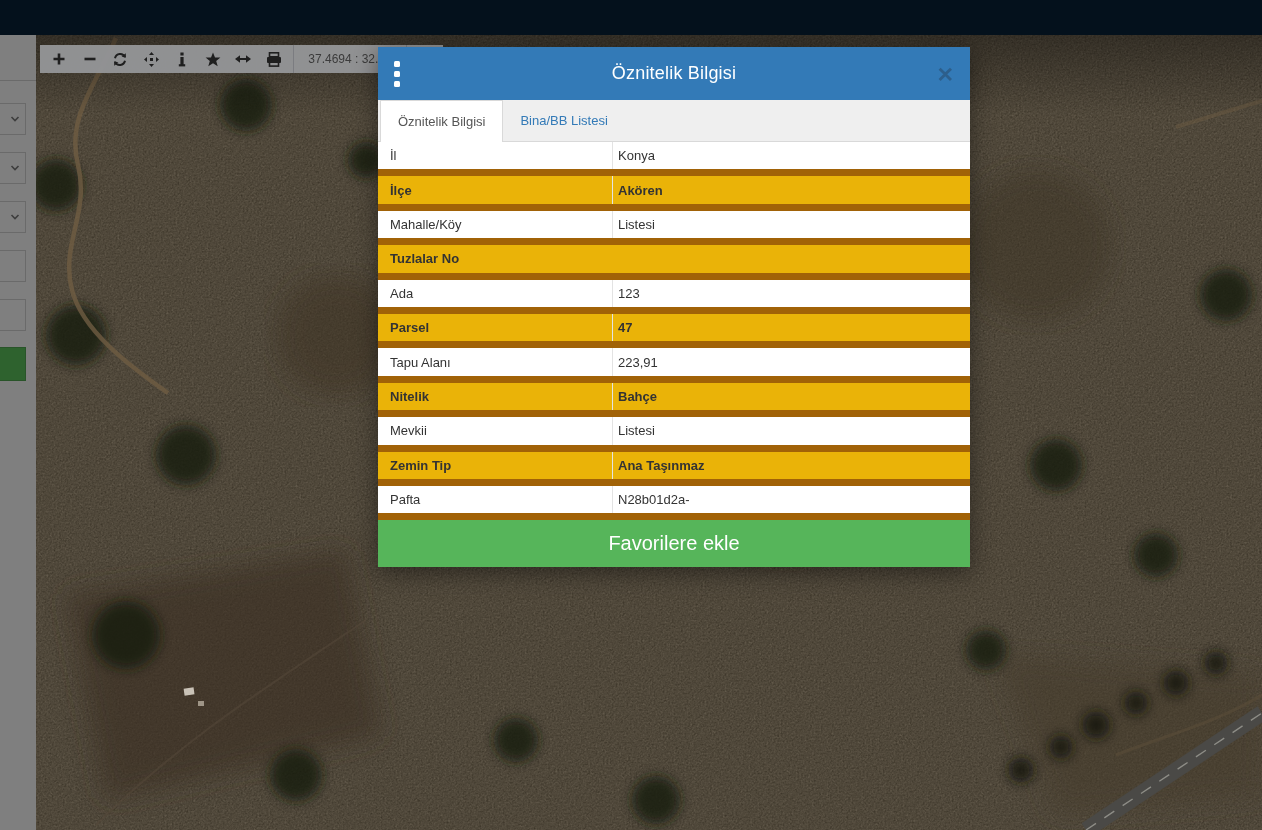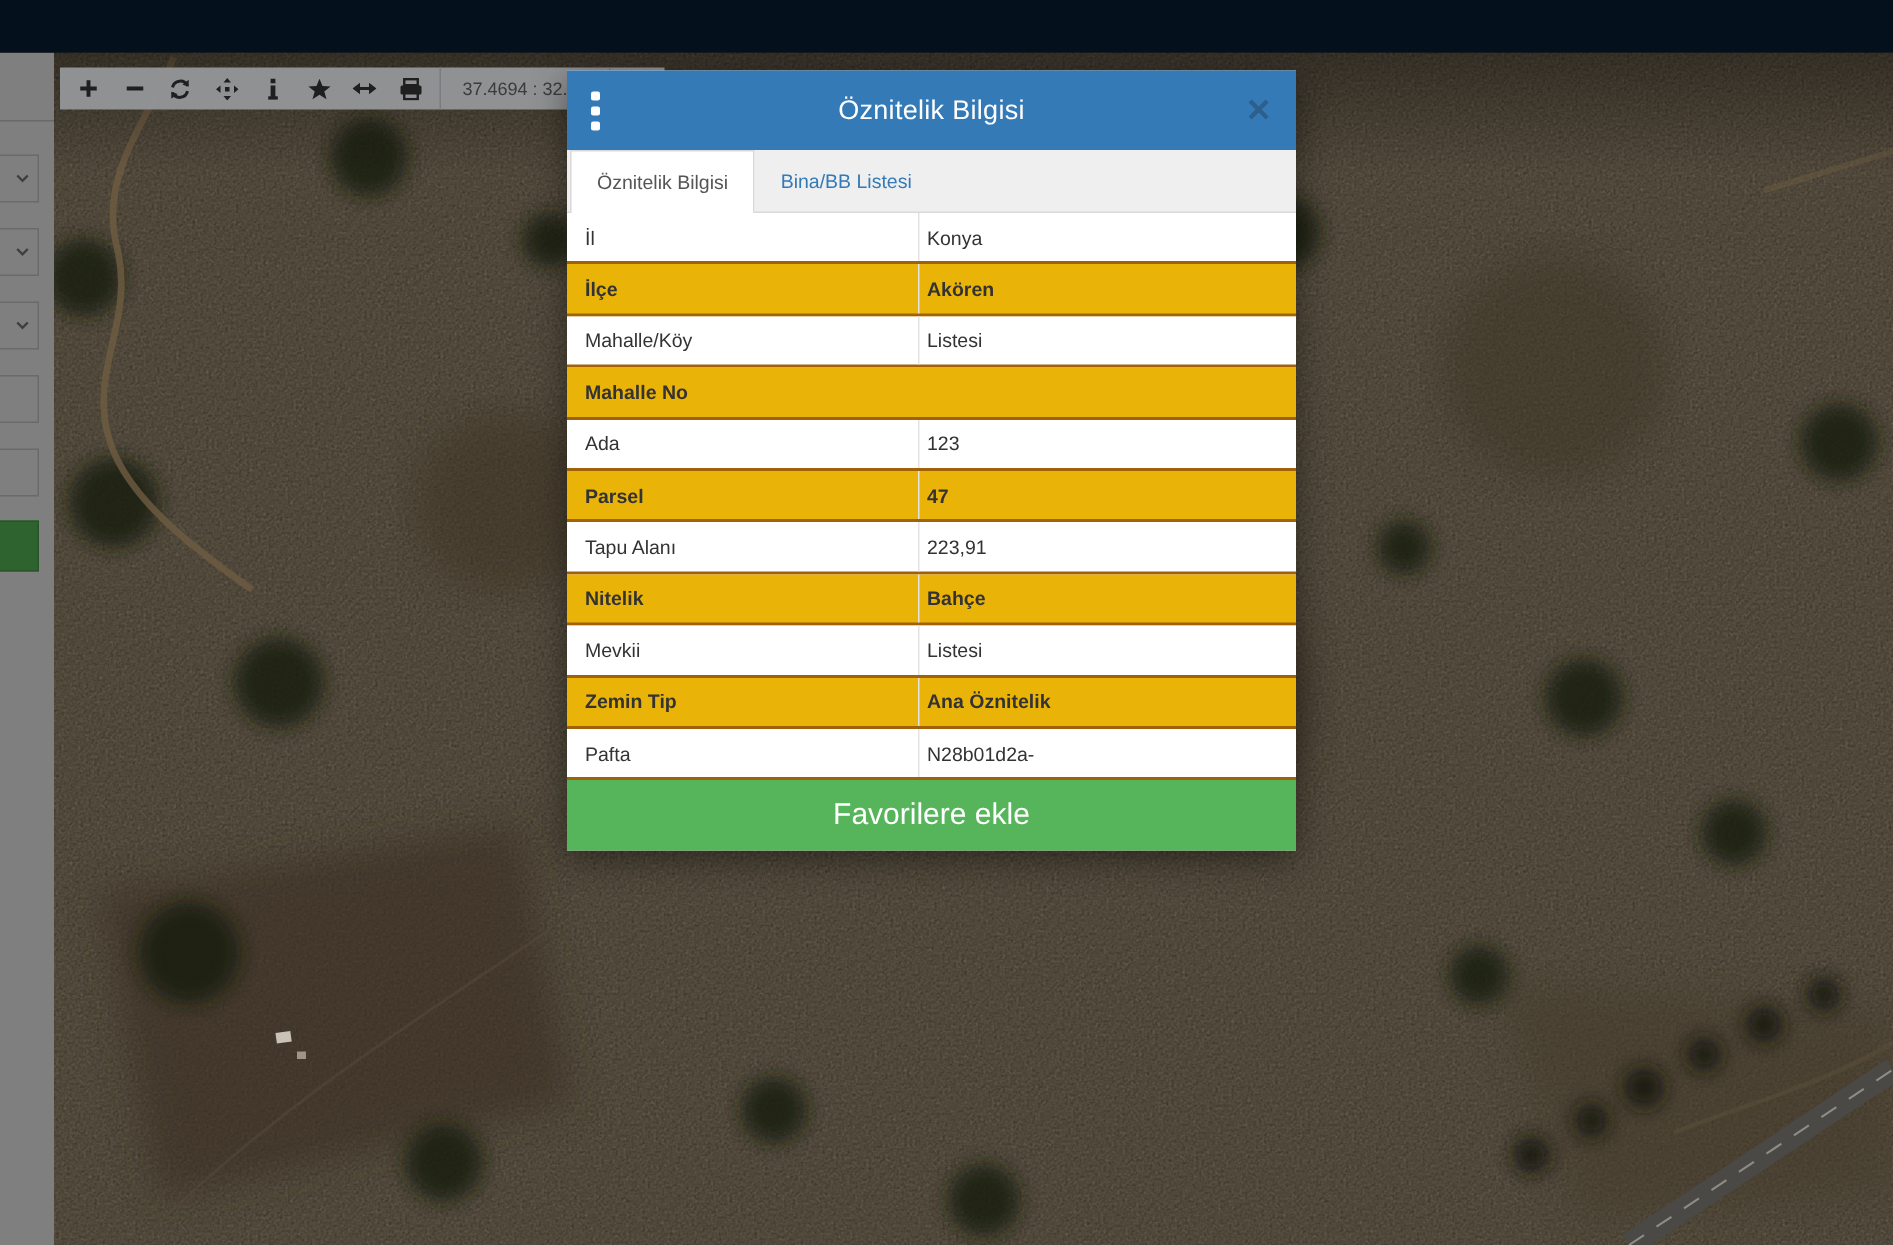--- a/index.html
+++ b/index.html
@@ -28,34 +28,34 @@
   
   .toolbar { position: absolute; left: 40px; top: 45px; width: 403px; height: 28px; background: rgba(148,149,151,0.96); z-index: 10; display: flex; align-items: stretch; }
   .tool-icons { display: flex; width: 253px; align-items: center; justify-content: space-evenly; }
   .tool-btn { width: 24px; height: 24px; display: flex; align-items: center; justify-content: center; background: transparent; border: none; cursor: pointer; }
   .tool-btn svg { display: block; }
   .tb-sep { width: 1px; background: #7b7c80; }
   .coords { width: 112px; display: flex; align-items: center; justify-content: center; font-size: 12px; color: #3b3b3b; white-space: nowrap; overflow: hidden; }
   .tb-rest { flex: 1; }
 
   
-  .modal { position: absolute; left: 378px; top: 47px; width: 486px; z-index: 30; background: #fff; box-shadow: 0 6px 22px rgba(0,0,0,0.45); }
+  .modal { position: absolute; left: 378px; top: 47px; width: 592px; z-index: 30; background: #fff; box-shadow: 0 6px 22px rgba(0,0,0,0.45); }
   .modal-header { position: relative; height: 53px; background: #337ab7; display: flex; align-items: center; justify-content: center; }
   .modal-title { color: #ffffff; font-size: 18px; letter-spacing: .2px; }
   .kebab { position: absolute; left: 16px; top: 50%; transform: translateY(-50%); width: 18px; height: 30px; display: flex; flex-direction: column; align-items: flex-start; justify-content: center; gap: 4px; background: transparent; border: none; cursor: pointer; }
   .kebab i { display: block; width: 6px; height: 6px; background: #fff; border-radius: 1.5px; }
   .modal-close { position: absolute; right: 14px; top: 50%; transform: translateY(-50%); background: transparent; border: none; color: #2d5f8c; font-size: 21px; font-weight: bold; line-height: 1; cursor: pointer; padding: 2px; }
 
   .tabbar { height: 42px; background: #efefef; border-bottom: 1px solid #d9d9d9; display: flex; align-items: stretch; padding-left: 2px; position: relative; }
   .tab { display: flex; align-items: center; padding: 0 17px; font-size: 13px; border: none; background: transparent; cursor: pointer; }
   .tab.active { background: #ffffff; border: 1px solid #d9d9d9; border-bottom: none; color: #555555; margin-bottom: -1px; }
   .tab.inactive { color: #337ab7; text-align: center; }
 
   .attr-table { width: 100%; }
-  .attr-row { display: flex; height: 34.4px; border-bottom: 2px solid #a16207; font-size: 13px; color: #333; background: #fff; }
+  .attr-row { display: flex; height: 34.4px; border-bottom: 7px solid #a16207; font-size: 13px; color: #333; background: #fff; }
   .attr-row.alt { background: #eab308; font-weight: bold; }
   .attr-label { width: 234px; display: flex; align-items: center; padding-left: 12px; }
   .attr-value { flex: 1; display: flex; align-items: center; padding-left: 5px; border-left: 1px solid #e3e3e3; }
 
   .fav-btn { display: block; width: 100%; height: 47px; background: #56b55a; color: #ffffff; border: none; font-size: 20px; font-family: "Liberation Sans", sans-serif; cursor: pointer; }
 </style>
 </head>
 <body>
 
 <div class="screen">
@@ -245,21 +245,21 @@
       </div>
       <div class="attr-row alt">
         <div class="attr-label">İlçe</div>
         <div class="attr-value">Akören</div>
       </div>
       <div class="attr-row">
         <div class="attr-label">Mahalle/Köy</div>
         <div class="attr-value">Listesi</div>
       </div>
       <div class="attr-row alt">
-        <div class="attr-label">Mahalle No</div>
+        <div class="attr-label">Tuzlalar No</div>
       </div>
       <div class="attr-row">
         <div class="attr-label">Ada</div>
         <div class="attr-value">123</div>
       </div>
       <div class="attr-row alt">
         <div class="attr-label">Parsel</div>
         <div class="attr-value">47</div>
       </div>
       <div class="attr-row">
@@ -269,21 +269,21 @@
       <div class="attr-row alt">
         <div class="attr-label">Nitelik</div>
         <div class="attr-value">Bahçe</div>
       </div>
       <div class="attr-row">
         <div class="attr-label">Mevkii</div>
         <div class="attr-value">Listesi</div>
       </div>
       <div class="attr-row alt">
         <div class="attr-label">Zemin Tip</div>
-        <div class="attr-value">Ana Öznitelik</div>
+        <div class="attr-value">Ana Taşınmaz</div>
       </div>
       <div class="attr-row">
         <div class="attr-label">Pafta</div>
         <div class="attr-value">N28b01d2a-</div>
       </div>
     </div>
 
     <button class="fav-btn">Favorilere ekle</button>
   </div>
 

